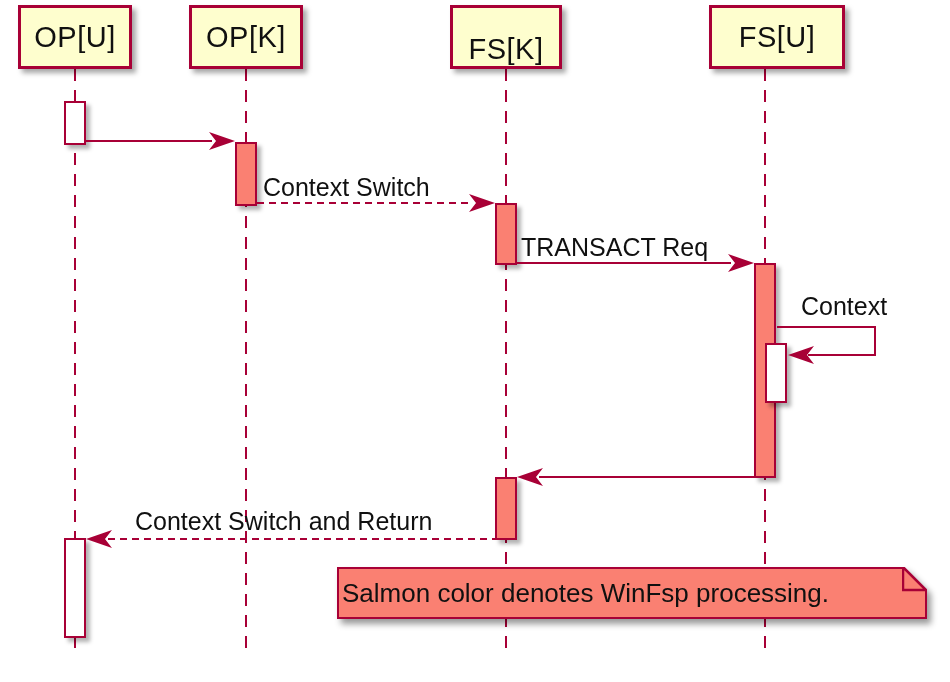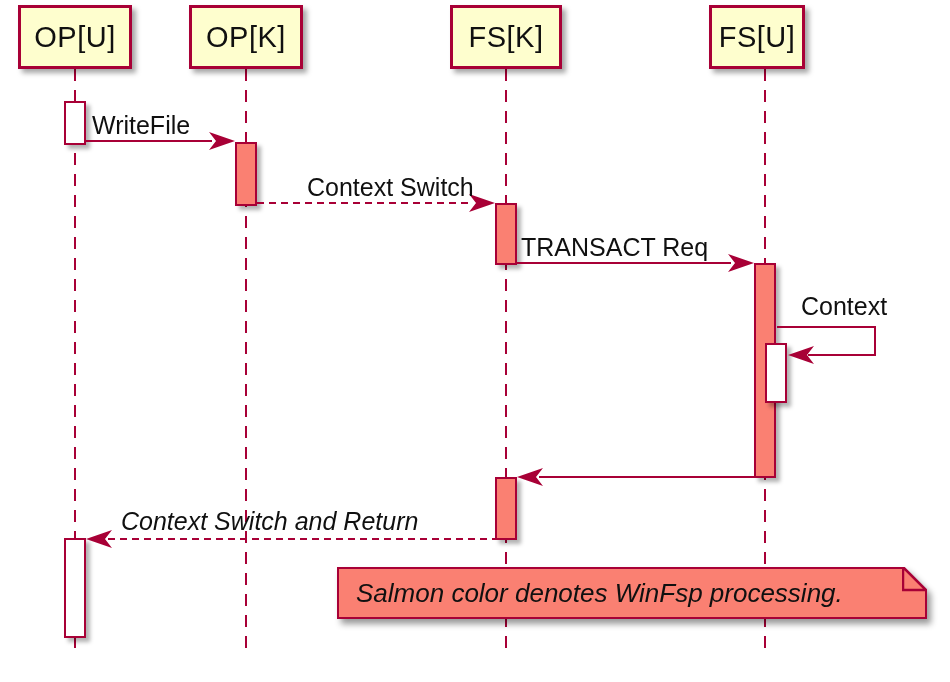--- a/index.html
+++ b/index.html
@@ -20,22 +20,22 @@
   .participant{
     position:absolute;top:5px;height:64px;box-sizing:border-box;
     background:var(--participant-fill);
     border:3px solid var(--border);
     box-shadow:4px 4px 5px rgba(0,0,0,0.35);
     display:flex;align-items:center;justify-content:center;
     font-size:29px;letter-spacing:0.5px;
   }
   .p-opu{left:18px;width:114px;}
   .p-opk{left:189px;width:114px;}
-  .p-fsk{left:450px;width:112px;}
-  .p-fsu{left:709px;width:96px;text-align:center;}
+  .p-fsk{left:450px;width:112px;align-items:flex-end;}
+  .p-fsu{left:709px;width:136px;text-align:center;}
 
   
   .lifeline{
     position:absolute;top:69px;height:587px;width:2px;
     background:repeating-linear-gradient(to bottom,var(--border) 0 12px,transparent 12px 21px);
   }
   .l-opu{left:74px;} .l-opk{left:245px;} .l-fsk{left:505px;} .l-fsu{left:764px;}
 
   
   .act{
@@ -65,25 +65,25 @@
   .ah{position:absolute;width:26px;height:18px;background:var(--border);z-index:4;}
   .ah.right{clip-path:polygon(0 0,100% 50%,0 100%,27% 50%);}
   .ah.left {clip-path:polygon(100% 0,0 50%,100% 100%,73% 50%);}
 
   
   .mlabel{
     position:absolute;font-size:25px;white-space:nowrap;z-index:5;
     color:var(--text);
   }
   .m1{left:92px;top:111px;}
-  .m2{left:263px;top:173px;padding-left:44px;}
+  .m2{left:263px;top:173px;}
   .m3{left:521px;top:233px;text-align:right;}
   .m4{left:801px;top:292px;}
   .m5{left:556px;top:447px;}
-  .m6{left:121px;top:507px;font-style:italic;}
+  .m6{left:135px;top:507px;}
 
   
   .ln1{left:86px;top:140px;width:126px;}
   .ah1{left:209px;top:132px;}
   .ln2{left:257px;top:202px;width:215px;}
   .ah2{left:469px;top:194px;}
   .ln3{left:517px;top:262px;width:214px;}
   .ah3{left:728px;top:254px;}
   .ln4a{left:777px;top:326px;width:99px;}
   .ln4b{left:874px;top:326px;height:30px;}
@@ -98,21 +98,21 @@
   .note-wrap{
     position:absolute;left:337px;top:567px;width:590px;height:52px;z-index:6;
     filter:drop-shadow(4px 5px 3px rgba(0,0,0,0.4));
   }
   .note{
     position:absolute;inset:0;box-sizing:border-box;
     background:var(--salmon);
     border:2.5px solid var(--border);
     clip-path:polygon(0 0,calc(100% - 24px) 0,100% 24px,100% 100%,0 100%);
     display:flex;align-items:center;
-    padding:0 17px;font-size:26px;white-space:nowrap;font-style:italic;
+    padding:0 3px;font-size:26px;white-space:nowrap;
   }
   .note-fold{position:absolute;top:0;right:0;width:25px;height:25px;z-index:7;}
 </style>
 </head>
 <body>
 
 <div class="canvas">
 
   <div class="lifeline l-opu"></div>
   <div class="lifeline l-opk"></div>
@@ -135,21 +135,20 @@
   <div class="act white  a-opu1"></div>
   <div class="act salmon a-opk"></div>
   <div class="act salmon a-fsk1"></div>
   <div class="act salmon a-fsu"></div>
   <div class="act white  a-fsun"></div>
   <div class="act salmon a-fsk2"></div>
   <div class="act white  a-opu2"></div>
 
   <div class="line ln1"></div>
   <div class="ah right ah1"></div>
-  <span class="mlabel m1">WriteFile</span>
 
   <div class="dline ln2"></div>
   <div class="ah right ah2"></div>
   <span class="mlabel m2">Context Switch</span>
 
   <div class="line ln3"></div>
   <div class="ah right ah3"></div>
   <span class="mlabel m3">TRANSACT Req</span>
 
   <div class="line ln4a"></div>

